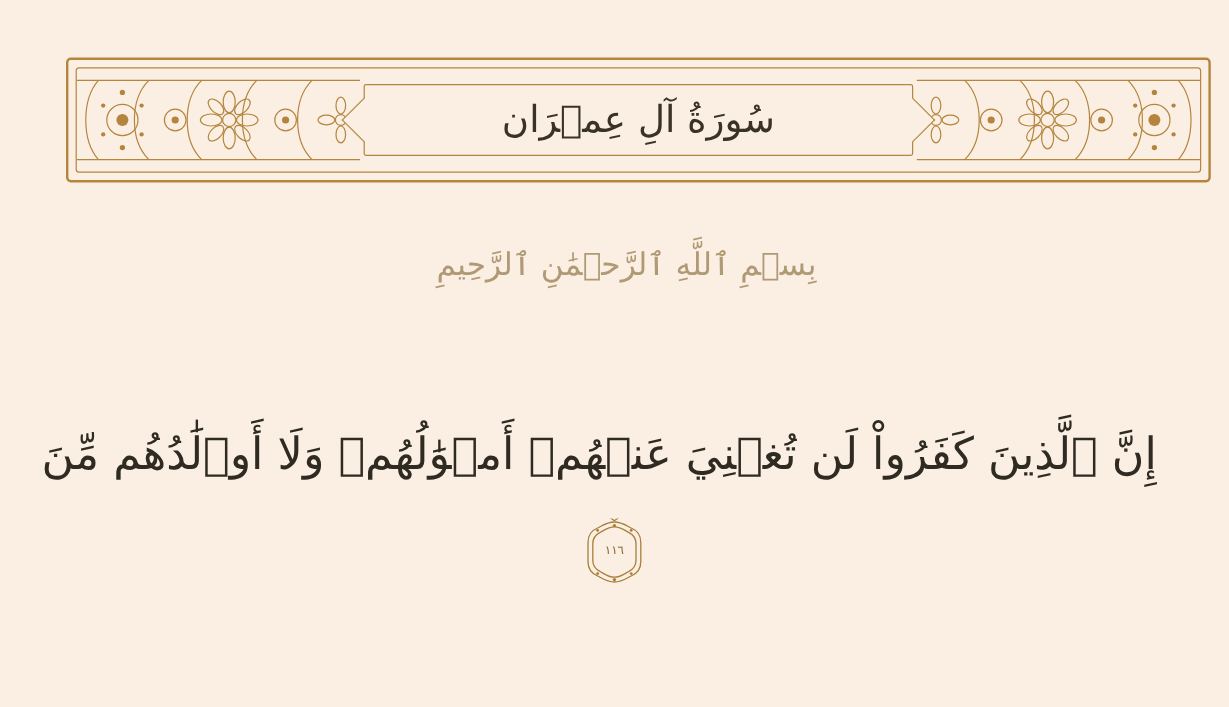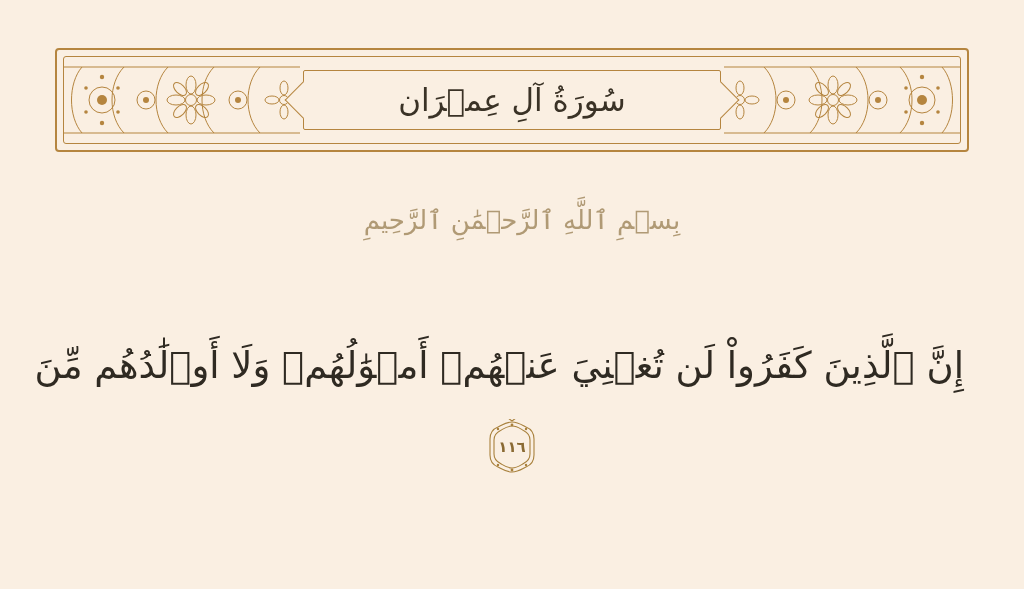--- a/index.html
+++ b/index.html
@@ -15,20 +15,21 @@
     position: relative;
   }
 
   
   .banner-wrap {
     position: absolute;
     left: 55px;
     top: 48px;
     width: 914px;
     height: 104px;
+    padding-left: 40px;
   }
   .banner-outer {
     position: absolute;
     inset: 0;
     border: 2px solid #b5853f;
     border-radius: 4px;
     box-sizing: border-box;
   }
   .banner-inner {
     position: absolute;
@@ -113,21 +114,21 @@
     font-size: 26px;
     color: #b09a75;
     direction: rtl;
     letter-spacing: 0;
     margin-left: 10px;
   }
 
   
   .ayah-block {
     position: absolute;
-    top: 313px;
+    top: 326px;
     left: 60px;
     width: 904px;
     direction: rtl;
     text-align: right;
     color: #2f2a22;
   }
   .ayah-line {
     font-size: 37px;
     line-height: 106px;
     white-space: nowrap;
@@ -150,25 +151,24 @@
     height: 56px;
     flex: 0 0 auto;
   }
   .ayah-marker svg {
     position: absolute;
     left: 0;
     top: 0;
   }
   .ayah-number {
     position: relative;
-    font-size: 15px;
+    font-size: 10px;
     color: #8a6a33;
     direction: rtl;
     line-height: 1;
-    font-weight: bold;
   }
 </style>
 </head>
 <body>
 
 <div class="banner-wrap">
   <div class="banner-outer"></div>
   <div class="banner-inner"></div>
 
   <div class="cap left">

